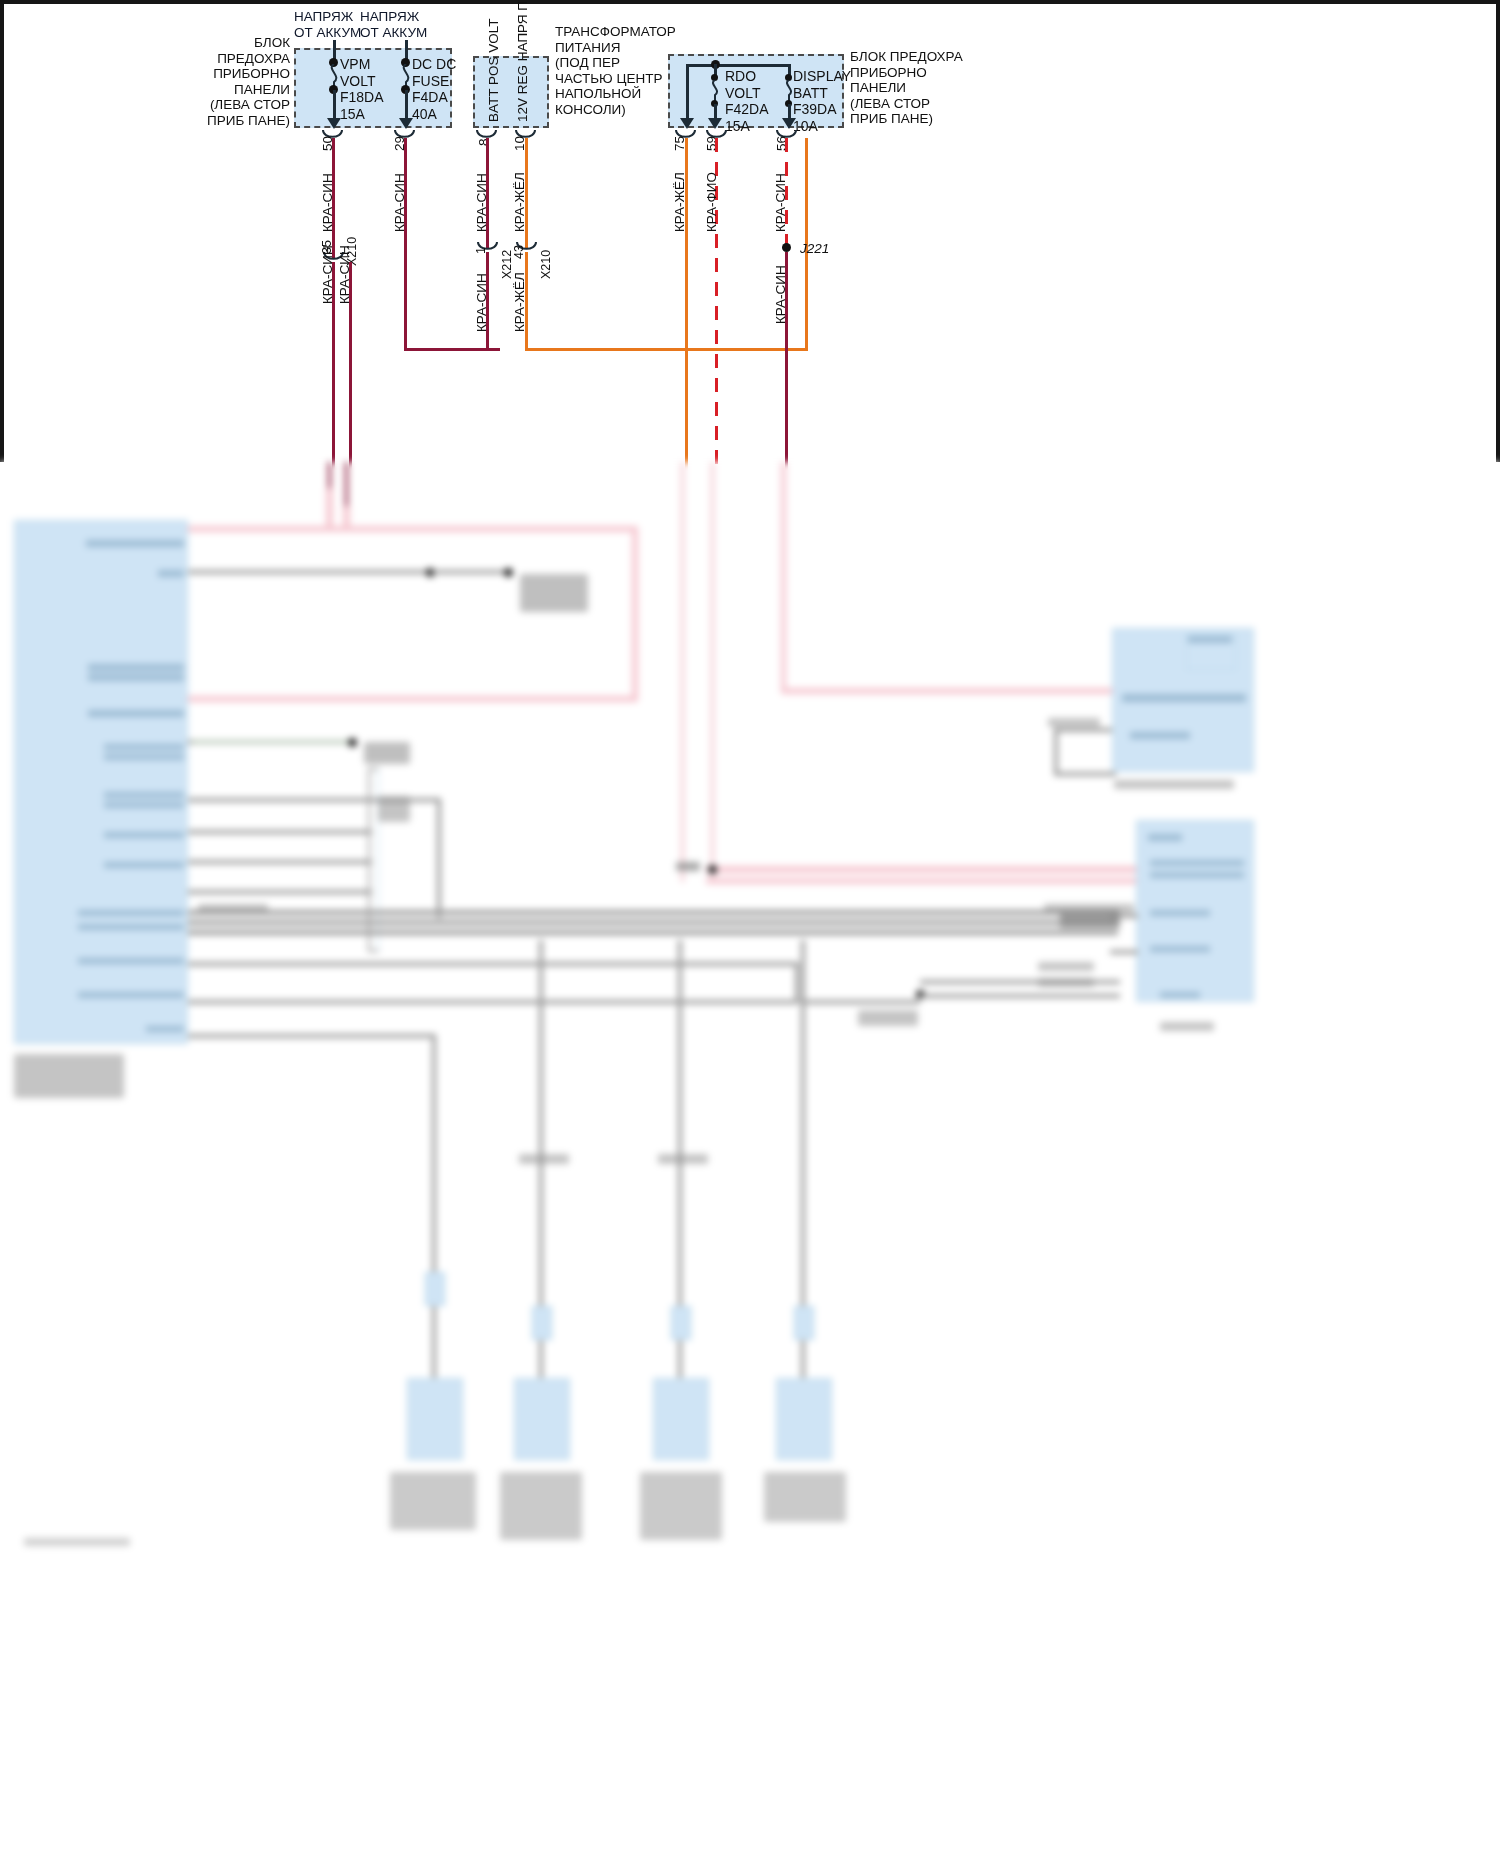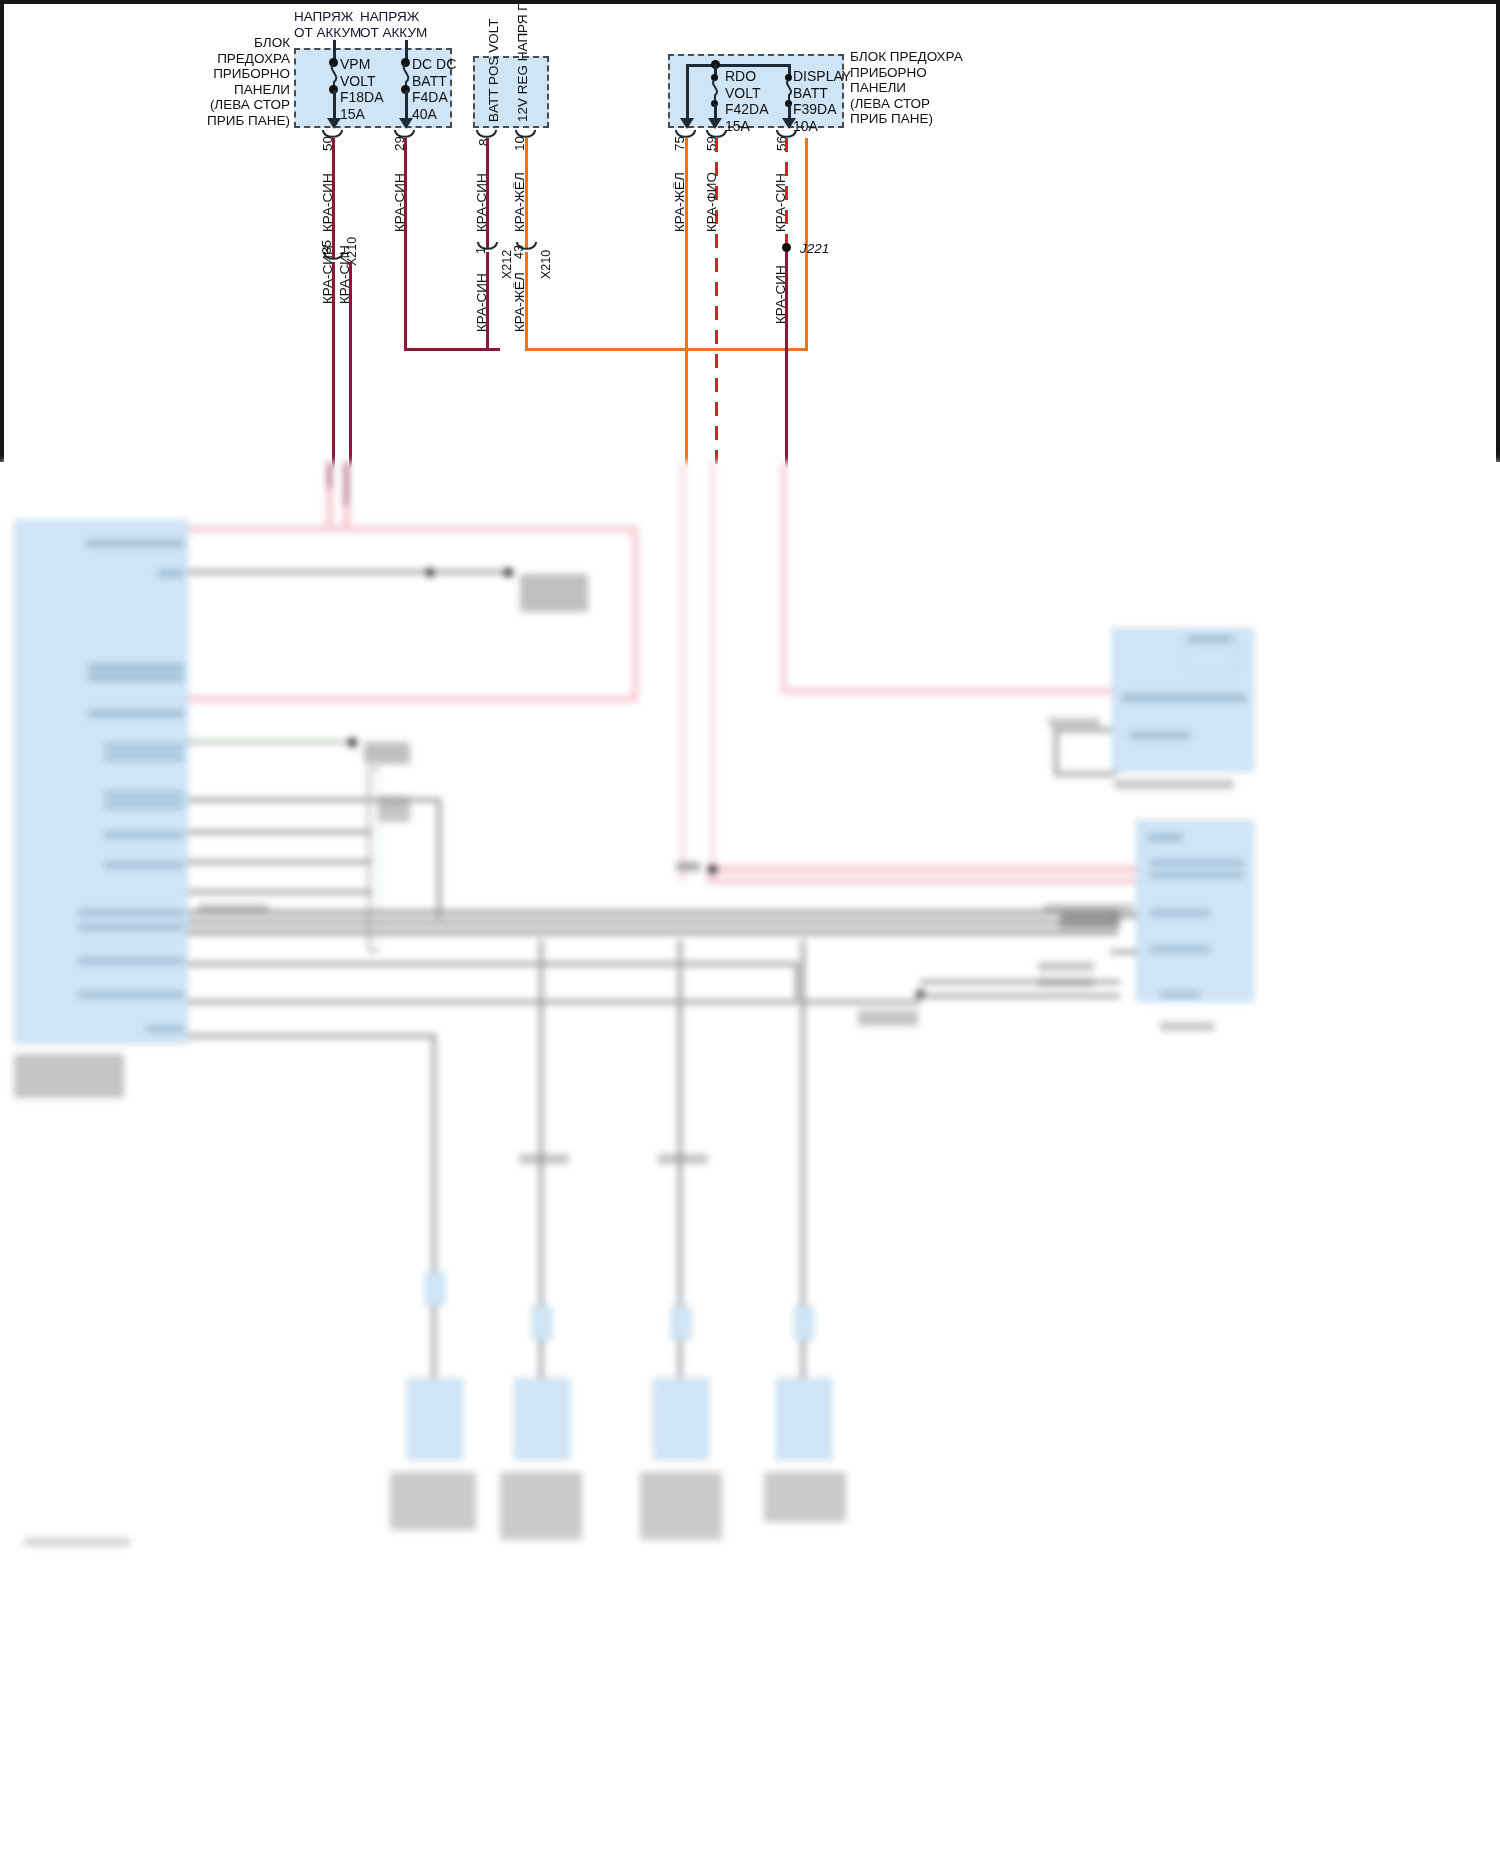--- a/index.html
+++ b/index.html
@@ -82,25 +82,31 @@
     <div class="dot" style="left:397px;top:54px;"></div>
     <svg style="position:absolute;left:394px;top:60px;" width="16" height="26" viewBox="0 0 16 26">
       <path d="M8 0 C0 5, 16 12, 8 18 L8 26" fill="none" stroke="#1d2b36" stroke-width="2"></path>
     </svg>
     <div class="dot" style="left:397px;top:81px;"></div>
     <div class="wire-v" style="left:401px;top:86px;height:32px;background:#1d2b36;"></div>
     <svg style="position:absolute;left:395px;top:114px;" width="14" height="12" viewBox="0 0 14 12">
       <path d="M0 0 L7 11 L14 0 Z" fill="#1d2b36"></path>
     </svg>
     <div class="fuse-name" style="left:408px;top:52px;">DC DC
-BATT
+FUSE
 F4DA
 40A</div>
 
     <div class="fusebox" style="left:469px;top:52px;width:76px;height:72px;"></div>
+    <div class="fusebox-label right-side" style="left:551px;top:20px;width:160px;">ТРАНСФОРМАТОР
+ПИТАНИЯ
+(ПОД ПЕР
+ЧАСТЬЮ ЦЕНТР
+НАПОЛЬНОЙ
+КОНСОЛИ)</div>
 
     <div class="vtext" style="left:483px;top:118px;line-height:14px;">BATT POS
 VOLT</div>
     <div class="vtext" style="left:512px;top:118px;line-height:14px;">12V REG
 НАПРЯ ПИТАН 1</div>
 
     <div class="fusebox" style="left:664px;top:50px;width:176px;height:74px;"></div>
     <div class="fusebox-label right-side" style="left:846px;top:45px;width:130px;">БЛОК ПРЕДОХРА
 ПРИБОРНО
 ПАНЕЛИ

